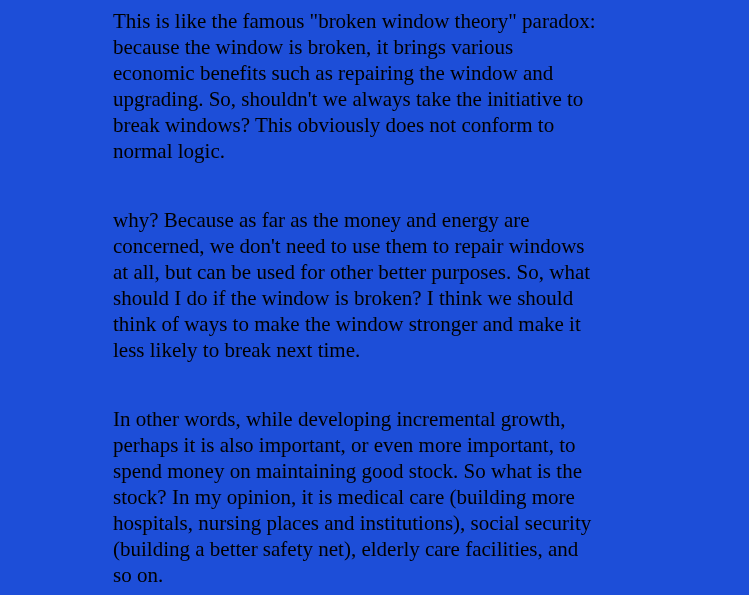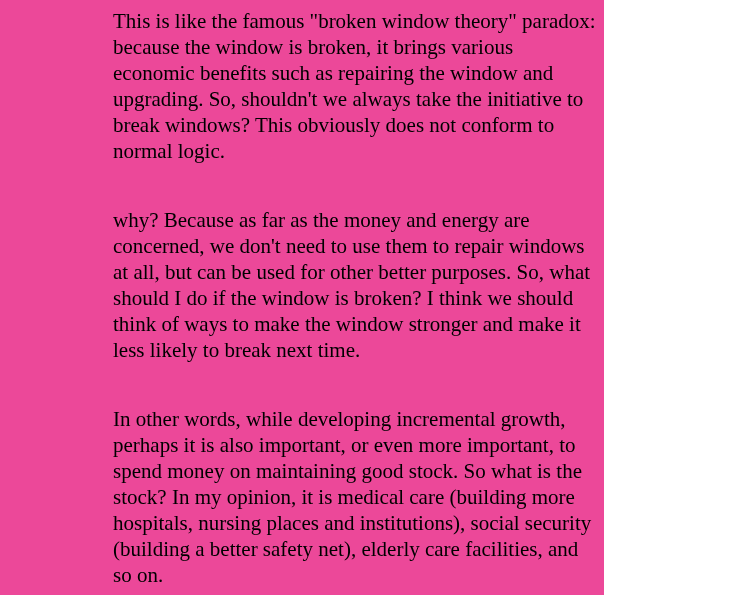--- a/index.html
+++ b/index.html
@@ -1,23 +1,23 @@
 <!DOCTYPE html>
 <html><head>
 <meta charset="utf-8">
 <style>
   html, body {
     margin: 0;
     padding: 0;
     background: #ffffff;
   }
   .page {
-    width: 604px;
+    width: 749px;
     height: 595px;
-    background: #ec4899;
+    background: #1d4ed8;
     overflow: hidden;
     position: relative;
   }
   .doc {
     margin: 8px 0 0 113px;
     width: 540px;
     color: #000000;
     font-family: "Liberation Serif", serif;
     font-size: 21px;
     line-height: 26px;

